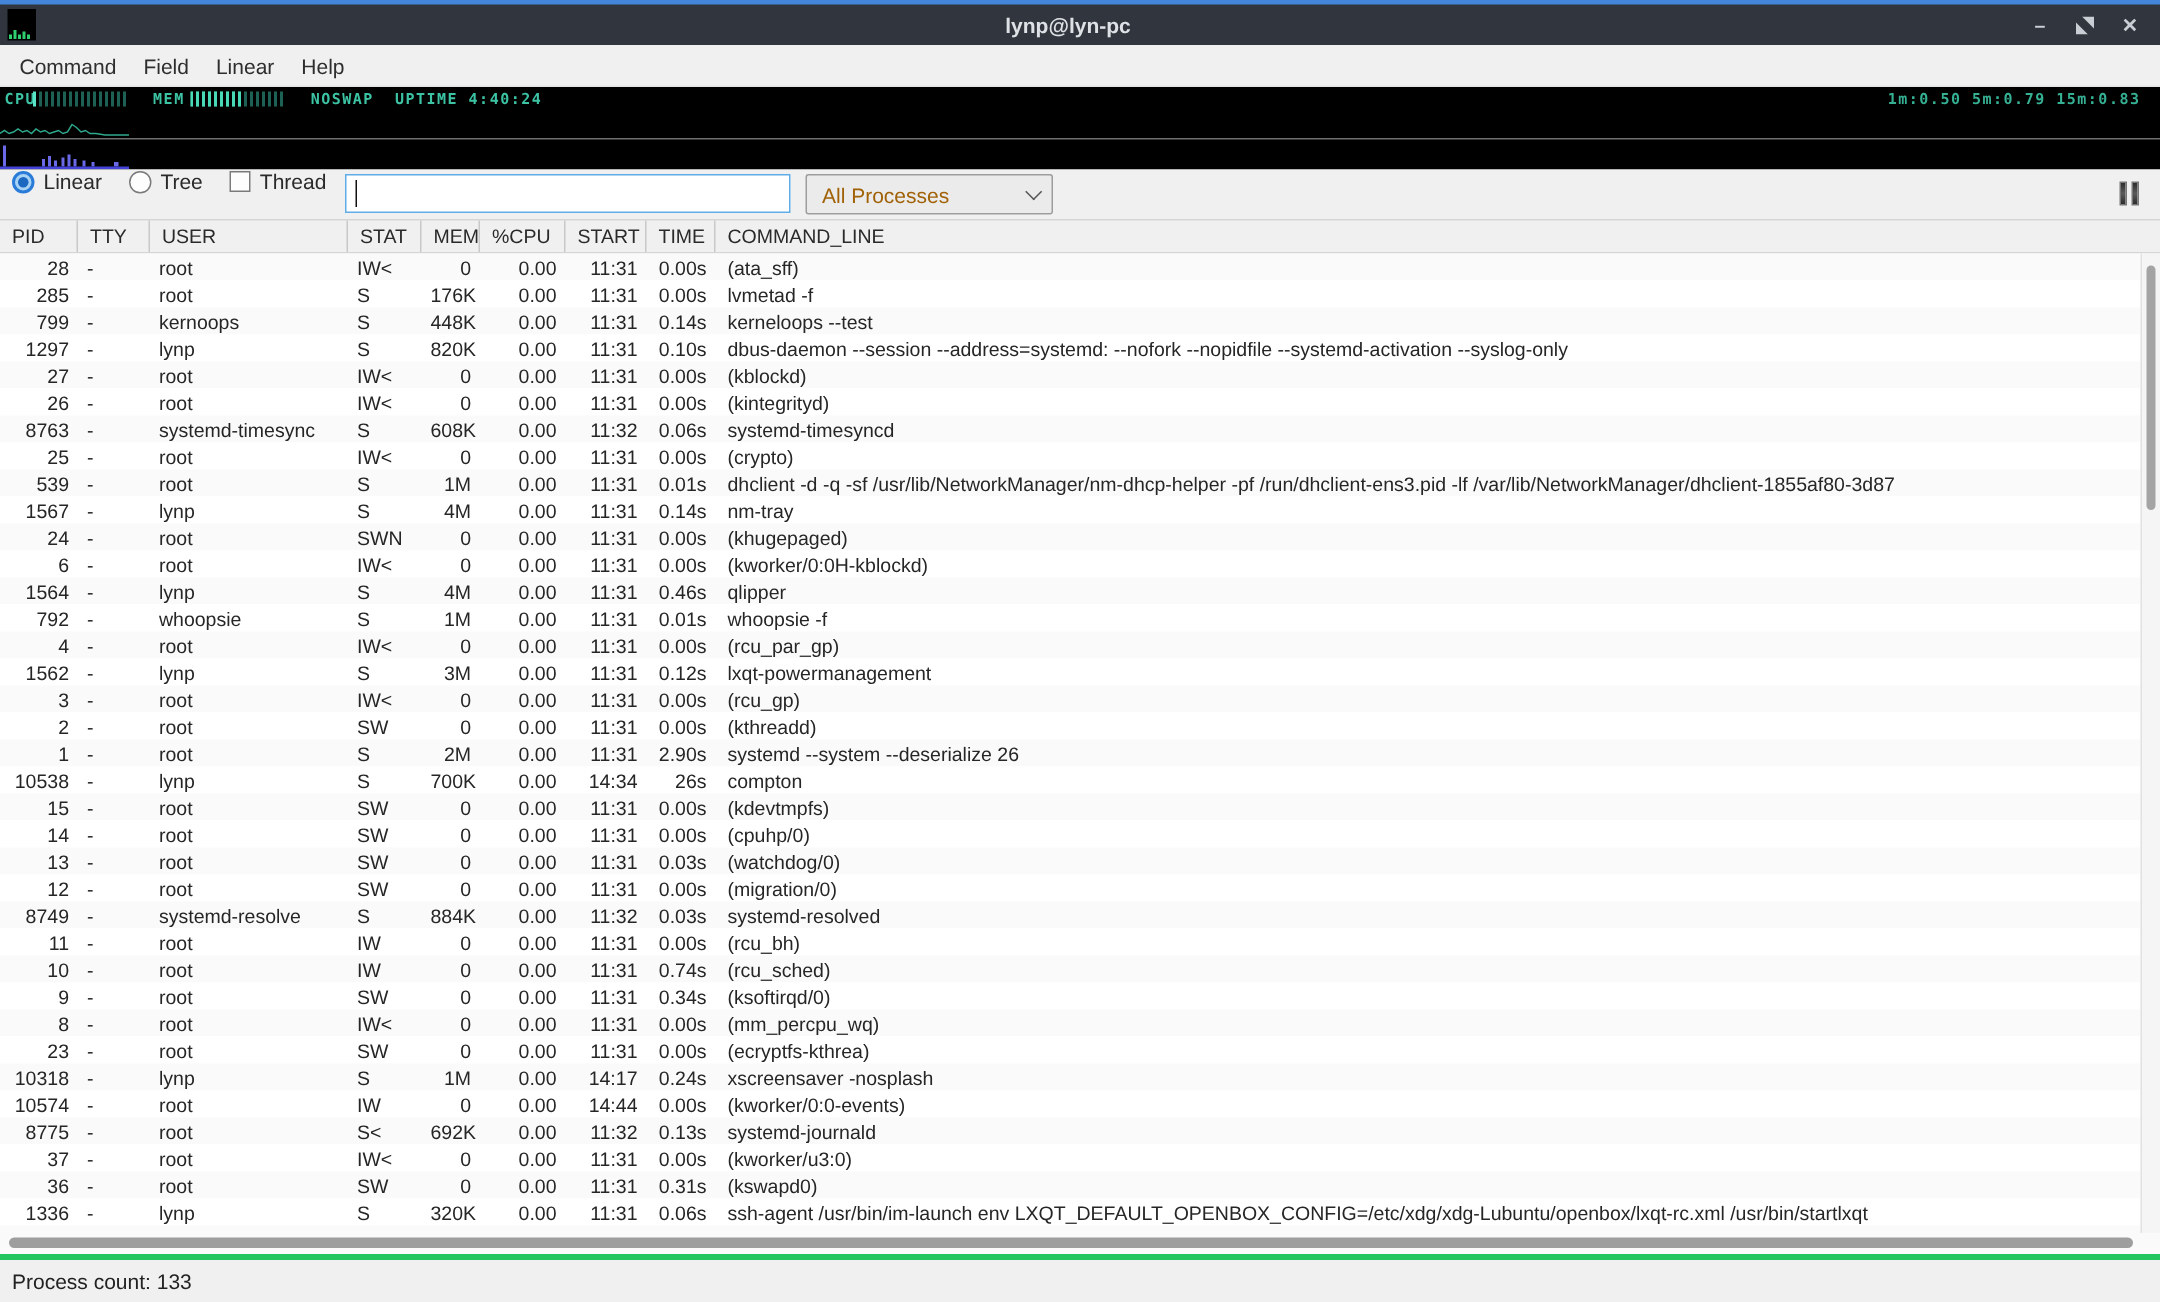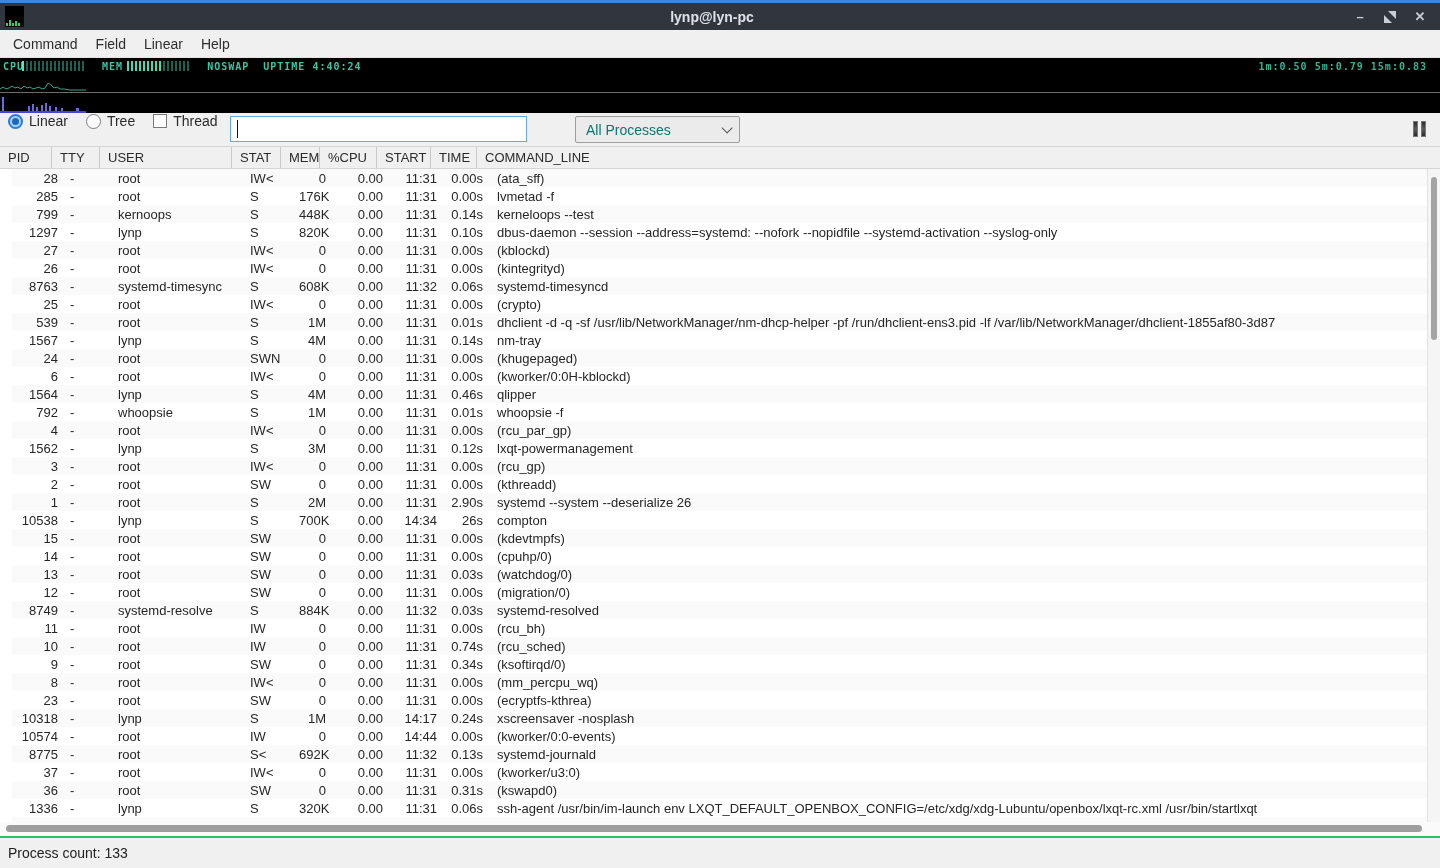--- a/index.html
+++ b/index.html
@@ -47,50 +47,50 @@
   .radio { width:15px; height:15px; border-radius:50%; border:1px solid #7a7a7a; background:#fdfdfd; margin-right:6px; position:relative; }
   .radio.checked { border:2px solid #2b7cd9; background:#a9d3f5; }
   .radio.checked::after { content:""; position:absolute; left:2px; top:2px; width:7px; height:7px; border-radius:50%; background:#1c67c0; }
   .checkbox { width:14px; height:14px; border:1px solid #7a7a7a; background:#fdfdfd; margin-right:6px; }
   .ctl-label { font-size:14px; color:#2a2a2a; }
   .search-input { position:absolute; left:230px; top:3px; width:297px; height:26px;
     border:1px solid #5face6; background:#ffffff; outline:none; font-size:13px; padding:0 5px; }
   .caret { position:absolute; left:237px; top:7px; width:1px; height:18px; background:#111; }
   .filter-select { position:absolute; left:537px; top:3px; width:165px; height:27px;
     background:#ebebeb; border:1px solid #9d9d9d; border-radius:2px;
-    display:flex; align-items:center; padding:0 10px; font-size:14px; color:#0f766e;margin-left:38px; }
+    display:flex; align-items:center; padding:0 10px; font-size:14px; color:#a16207; }
   .chevron { margin-left:auto; width:8px; height:8px; border-right:1.5px solid #555;
     border-bottom:1.5px solid #555; transform:rotate(45deg) translateY(-3px); }
   .pause-btn { position:absolute; right:10px; top:6px; width:22px; height:20px;
     display:flex; align-items:center; justify-content:center; gap:3px; }
   .pause-bar { width:5px; height:16px; background:linear-gradient(180deg,#2d2d2d,#5a5a5a 50%,#2d2d2d); border:1px solid #777; }
 
   
   :root { --cols: 52px 48px 132px 49px 39px 57px 54px 46px 1fr; }
   .table-header { height:23px; background:#f0f0f0; border-top:1px solid #d5d5d5; border-bottom:1px solid #d5d5d5;
     display:grid; grid-template-columns:var(--cols); align-items:center; }
   .th { font-size:13px; color:#2a2a2a; padding-left:8px; height:100%; display:flex; align-items:center;
     border-right:1px solid #c8c8c8; white-space:nowrap; overflow:hidden; }
   .th:last-child { border-right:none; }
   .table-body { height:653px; overflow:hidden; position:relative; background:#fff; }
   .rows-clip { position:absolute; left:0; top:0; right:13px; bottom:0; overflow:hidden; }
-  .prow { display:grid; grid-template-columns:var(--cols); height:18px; align-items:center; background:#fff;margin-left:12px; }
+  .prow { display:grid; grid-template-columns:var(--cols); height:18px; align-items:center; background:#fff; }
   .prow.alt { background:#fafafa; }
   .cell { font-size:13px; color:#262626; white-space:nowrap; overflow:hidden; padding:0 6px; }
   .cell.r { text-align:right; }
   .cell.cmd { padding-left:8px; }
   .vscroll { position:absolute; right:0; top:0; bottom:0; width:13px; background:#f5f5f5; border-left:1px solid #e2e2e2; }
   .vthumb { position:absolute; left:3px; top:8px; width:6px; height:163px; background:#a4a4a4; border-radius:3px; }
 
   
   .hscroll { height:14px; background:#fafafa; position:relative; }
   .hthumb { position:absolute; left:6px; top:3px; width:1416px; height:7px; background:#9e9e9e; border-radius:4px; }
 
   
-  .statusbar { height:32px; background:#f0f0f0; border-top:2px solid #22c55e;
+  .statusbar { height:32px; background:#f0f0f0; border-top:4px solid #22c55e;
     display:flex; align-items:center; padding-left:8px; font-size:14px; color:#222; }
 </style>
 </head>
 <body>
 
 <div class="titlebar">
   <div class="app-icon">
     <svg width="17" height="8">
       <rect x="0" y="5" width="2" height="3" fill="#2fce6f"></rect>
       <rect x="3" y="2" width="2" height="6" fill="#2fce6f"></rect>

